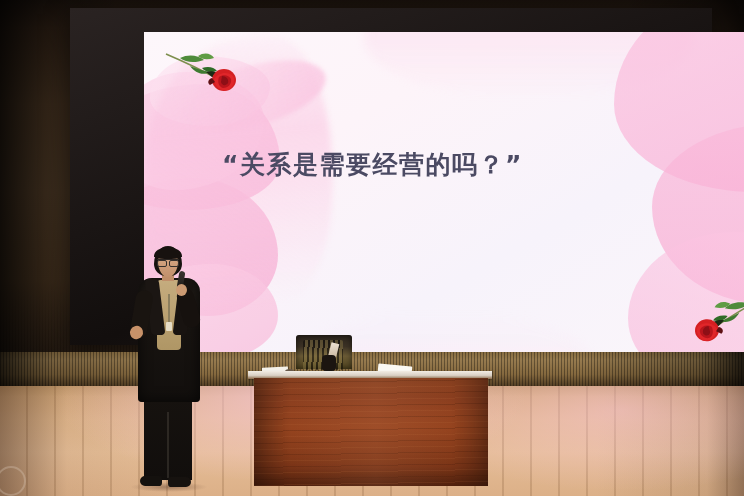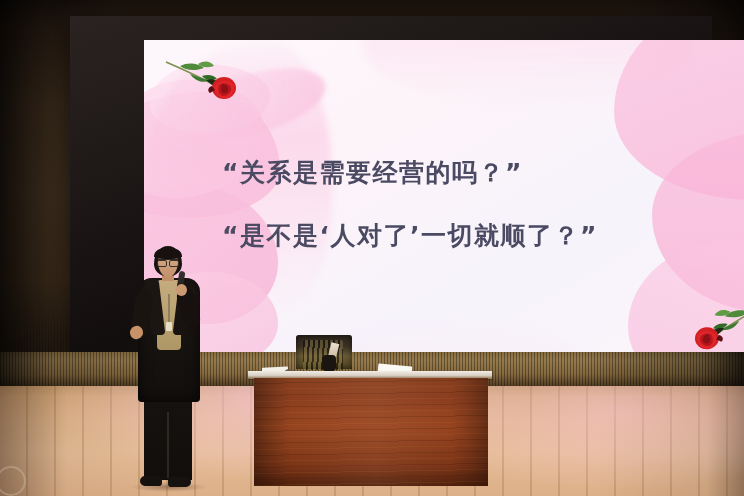--- a/index.html
+++ b/index.html
@@ -59,21 +59,21 @@
     position:absolute;left:0;top:386px;width:744px;height:110px;
     background:
       radial-gradient(ellipse 330px 120px at 290px 10px, rgba(255,205,235,.62), rgba(255,205,235,0) 72%),
       radial-gradient(ellipse 300px 110px at 620px 24px, rgba(255,200,230,.45), rgba(255,200,230,0) 74%),
       linear-gradient(90deg,rgba(40,20,10,.45) 0%,rgba(40,20,10,.05) 9%,rgba(0,0,0,0) 24%,
                              rgba(0,0,0,0) 80%,rgba(40,20,10,.10) 95%,rgba(40,20,10,.42) 100%);
   }
 
   
   .screen-bezel{
-    position:absolute;left:70px;top:16px;width:642px;height:337px;
+    position:absolute;left:70px;top:8px;width:642px;height:337px;
     background:linear-gradient(160deg,#2a2322,#120e0d 60%,#241b18);
     box-shadow:0 6px 22px rgba(0,0,0,.6);
   }
   .screen{
     position:absolute;left:74px;top:24px;width:634px;height:329px;
     overflow:hidden;
     background:linear-gradient(150deg,#fdf7fb 0%,#fdf4f9 30%,#f7f3fb 62%,#fbf6fa 100%);
   }
 
   
@@ -382,21 +382,20 @@
         <path d="M42 26 C48 24 54 26 56 30 L48 31 Z" fill="#1c2a16"></path>
         <ellipse cx="60" cy="34" rx="12" ry="11" fill="#d41f22"></ellipse>
         <path d="M50 33 C54 27 62 25 68 29 C72 33 70 41 64 44 C57 46 51 41 50 33 Z" fill="#e0262a"></path>
         <path d="M55 31 C59 28 65 29 67 33 C68 38 64 42 59 42 C55 41 53 36 55 31 Z" fill="#b8151c"></path>
         <path d="M58 30 C62 30 65 33 64 37 C62 40 58 40 57 36 Z" fill="#8e0f16"></path>
         <path d="M48 32 C44 33 43 37 46 39 L51 36 Z" fill="#5d1013"></path>
       </svg>
 
       <div class="slide-text">
         <div class="line line-1">“关系是需要经营的吗？”</div>
-        <div class="line line-2">“是不是‘人对了’一切就顺了？”</div>
       </div>
 
       <svg class="rose rose-br" viewBox="0 0 76 52">
         <path d="M2 8 C16 14 34 22 52 32" stroke="#7e8f4e" stroke-width="1.6" fill="none"></path>
         <path d="M16 12 C24 8 34 9 40 14 C32 17 22 17 16 12 Z" fill="#4f8b3b"></path>
         <path d="M26 20 C33 23 40 25 46 26 C39 30 31 27 26 20 Z" fill="#3f7a31"></path>
         <path d="M34 10 C40 6 47 7 50 12 C44 14 38 14 34 10 Z" fill="#5f9c44"></path>
         <path d="M38 22 C44 20 50 21 53 25 C47 27 41 26 38 22 Z" fill="#2f6b27"></path>
         <path d="M42 26 C48 24 54 26 56 30 L48 31 Z" fill="#1c2a16"></path>
         <ellipse cx="60" cy="34" rx="12" ry="11" fill="#d41f22"></ellipse>

